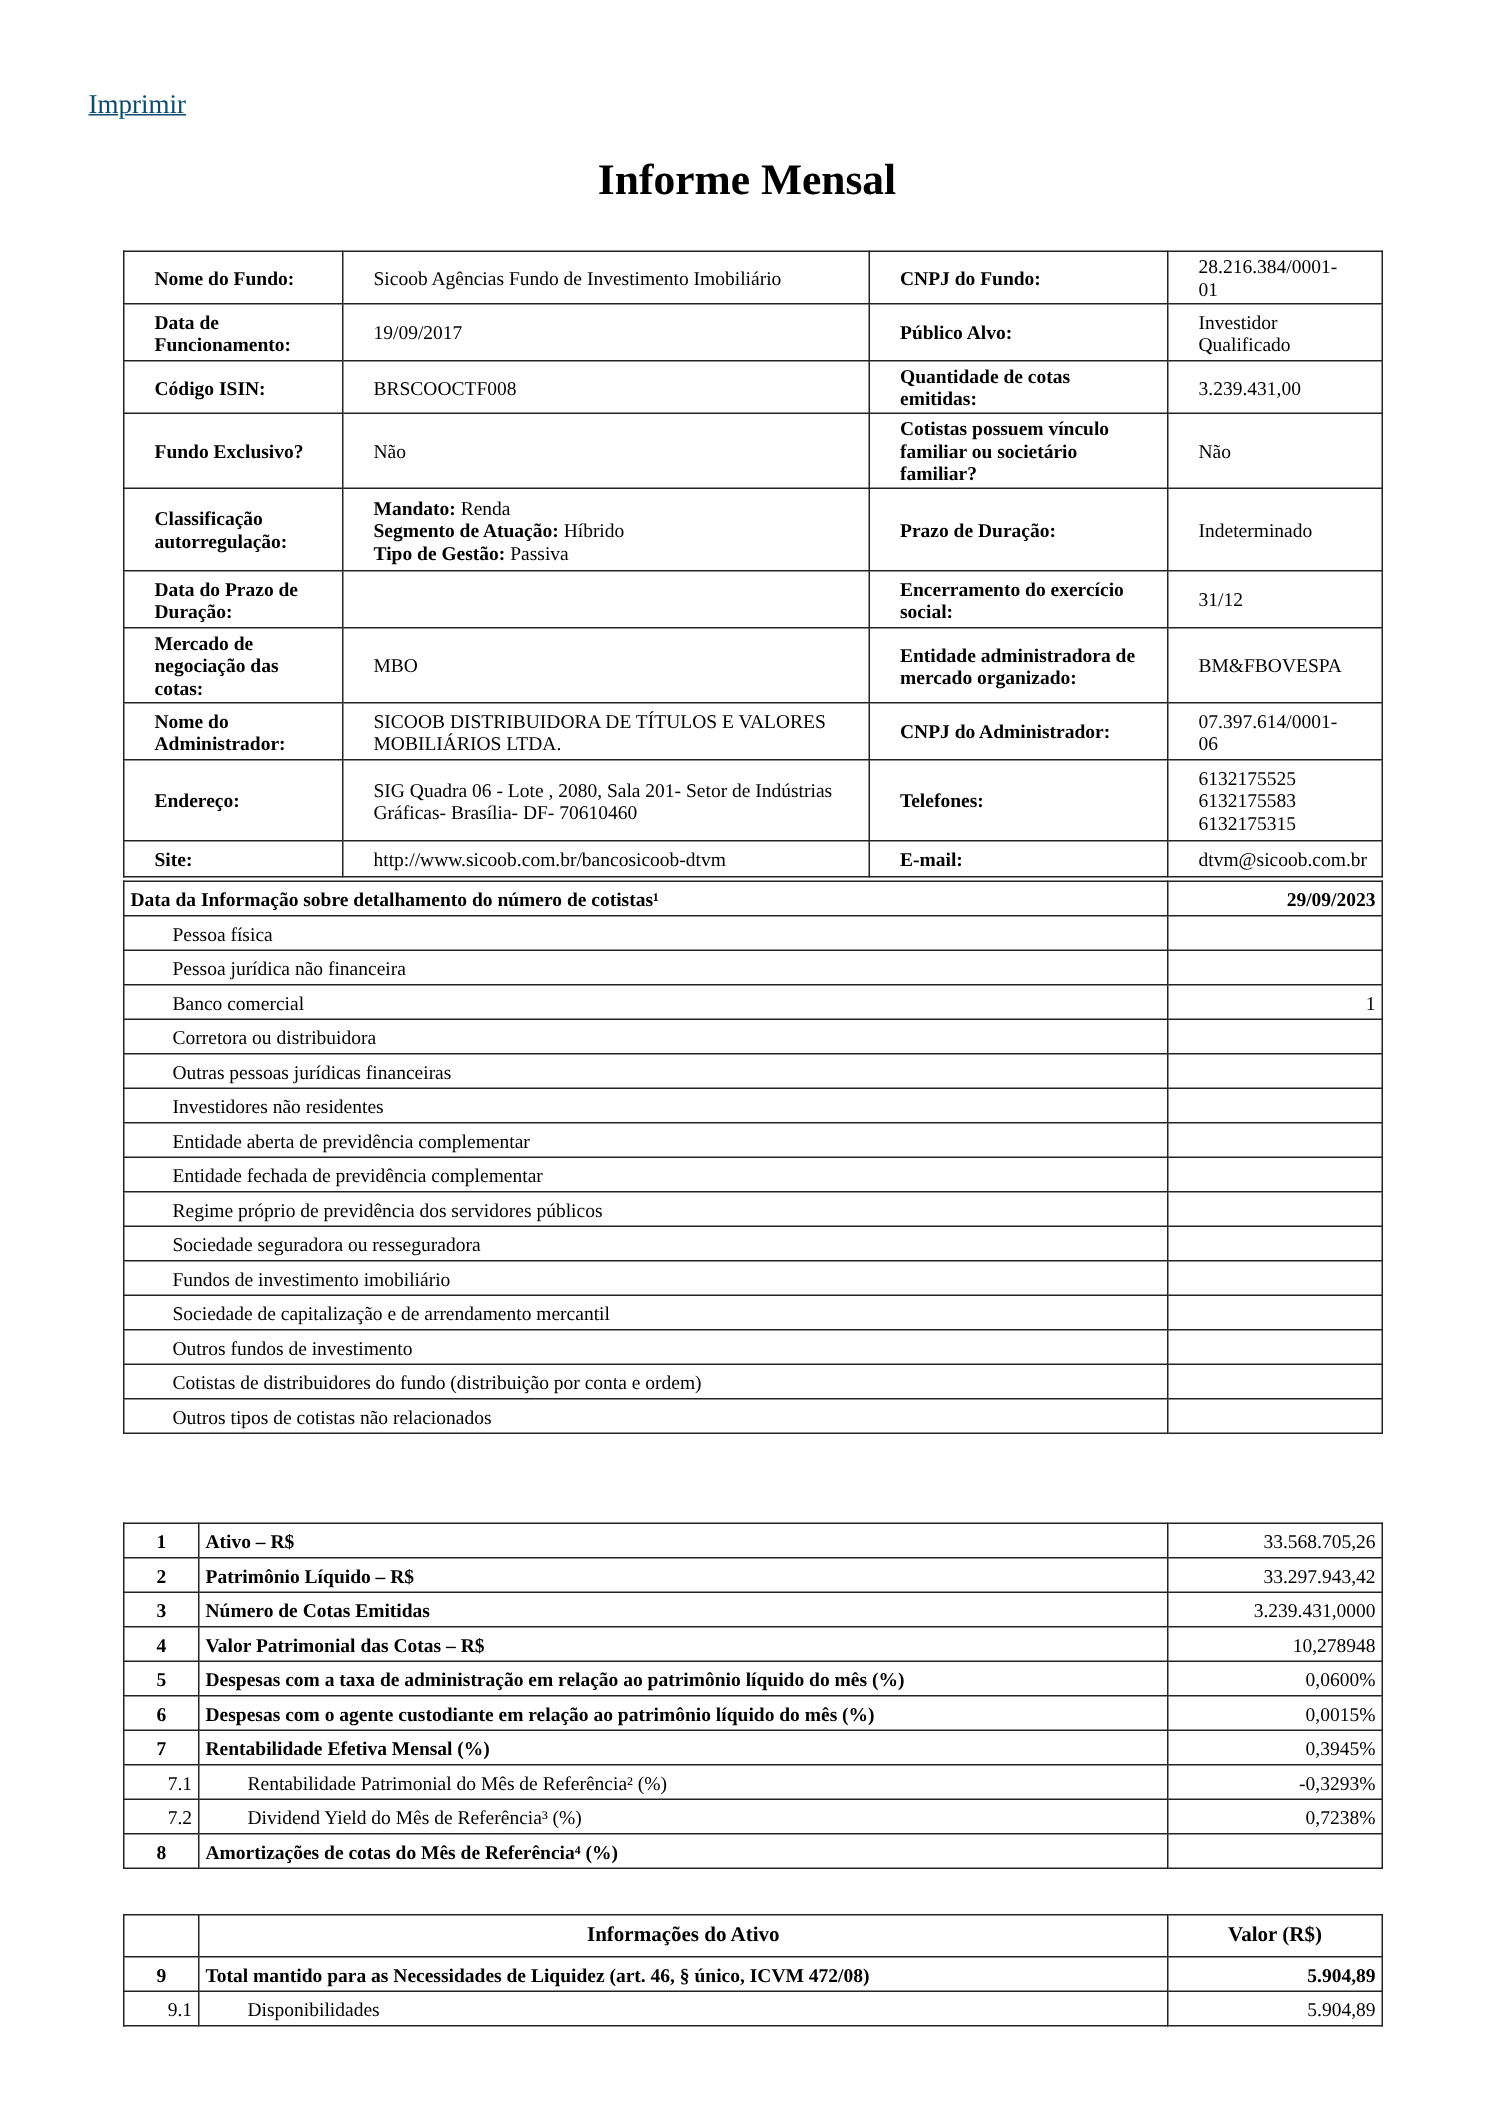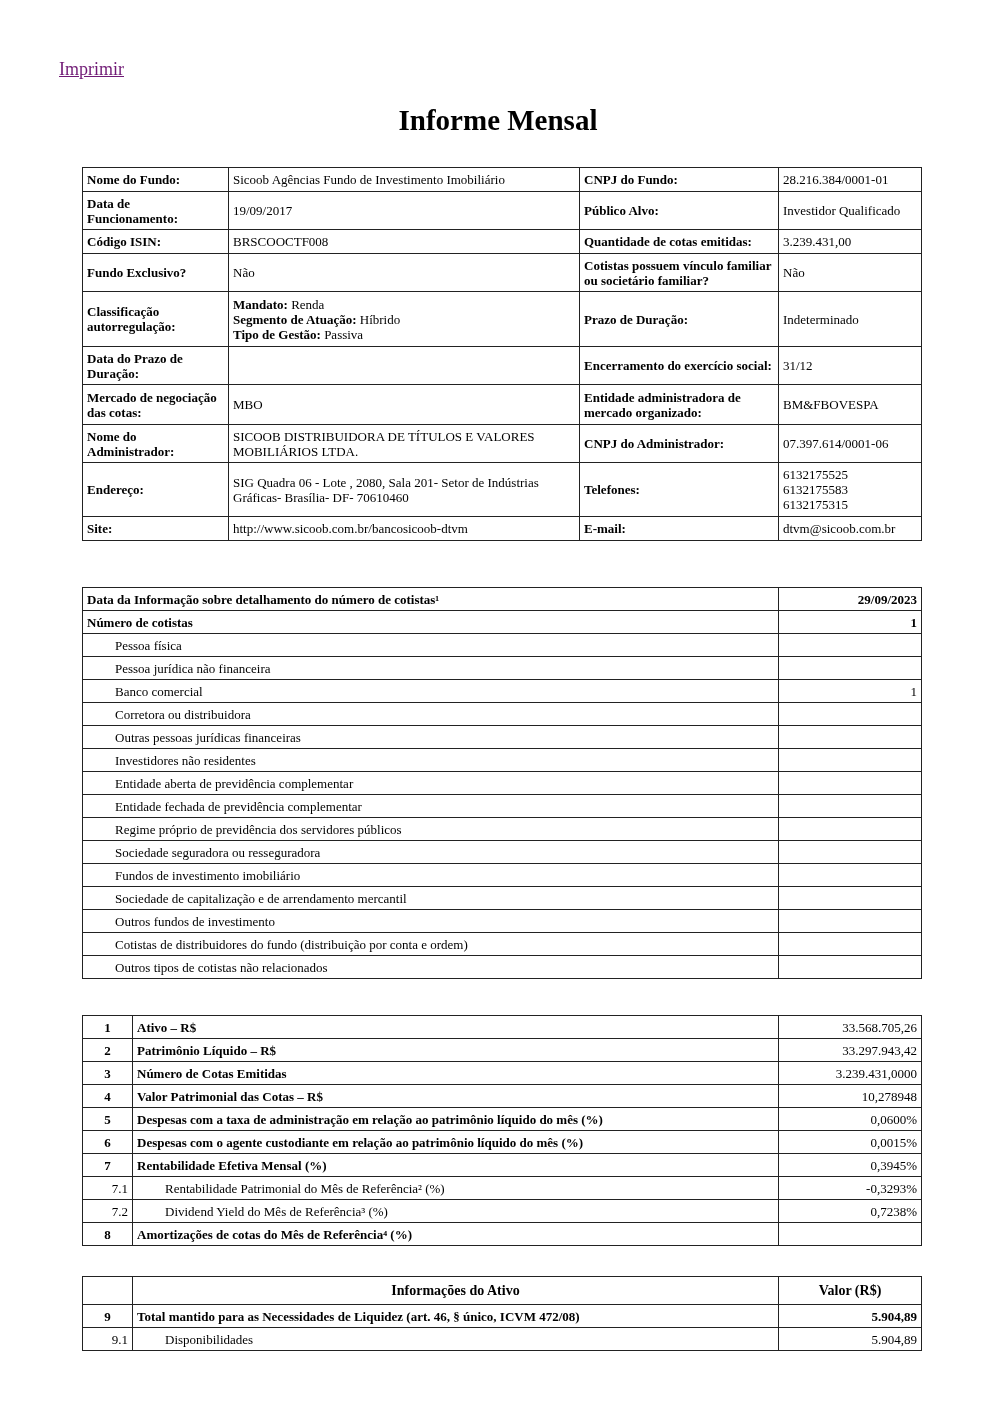--- a/index.html
+++ b/index.html
@@ -2,40 +2,40 @@
 <html><head>
 <meta charset="utf-8">
 <style>
   html, body { margin: 0; padding: 0; background: #ffffff; }
   body {
     width: 1000px; height: 1415px; position: relative; overflow: hidden;
     font-family: "Liberation Serif", "DejaVu Serif", serif; color: #000;
   }
   .print-link {
     position: absolute; left: 59px; top: 59px; font-size: 18px;
-    color: #701a75; text-decoration: underline; cursor: pointer;
+    color: #0c4a6e; text-decoration: underline; cursor: pointer;
   }
   .title {
     position: absolute; left: 0; top: 104px; width: 996px; text-align: center;
     font-size: 29px; font-weight: bold; margin: 0;
   }
   table {
     position: absolute; left: 82px; width: 839px; border-collapse: collapse;
     font-size: 13px; table-layout: fixed;
   }
   td, th { border: 1.5px solid #222; padding: 1px 4px; vertical-align: middle; line-height: 15px; }
   .lbl { font-weight: bold; }
   .b { font-weight: bold; }
   .r { text-align: right; }
   .c { text-align: center; }
   .ind { padding-left: 32px; }
 
   
   #t1 { top: 167px; }
-  #t1 td { padding: 2px 4px; }
+  #t1 td { padding: 2px 20px; }
   
   #t2 { top: 587px; }
   #t2 td { height: 20px; }
   
   #t3 { top: 1015px; }
   #t3 td { height: 20px; }
   
   #t4 { top: 1276px; border-radius: 22px; }
   #t4 td { height: 20px; }
   #t4 .hdr td { height: 25px; font-size: 14px; }
@@ -129,24 +129,20 @@
   <colgroup>
       <col style="width:696px">
       <col style="width:143px">
     </colgroup>
   <tbody>
       <tr>
     <td class="b">Data da Informação sobre detalhamento do número de cotistas¹</td>
     <td class="b r">29/09/2023</td>
   </tr>
   <tr>
-    <td class="b">Número de cotistas</td>
-    <td class="b r">1</td>
-  </tr>
-  <tr>
         <td class="ind">Pessoa física</td>
         <td class="r"></td>
       </tr>
   <tr>
         <td class="ind">Pessoa jurídica não financeira</td>
         <td class="r"></td>
       </tr>
   <tr>
         <td class="ind">Banco comercial</td>
         <td class="r">1</td>

